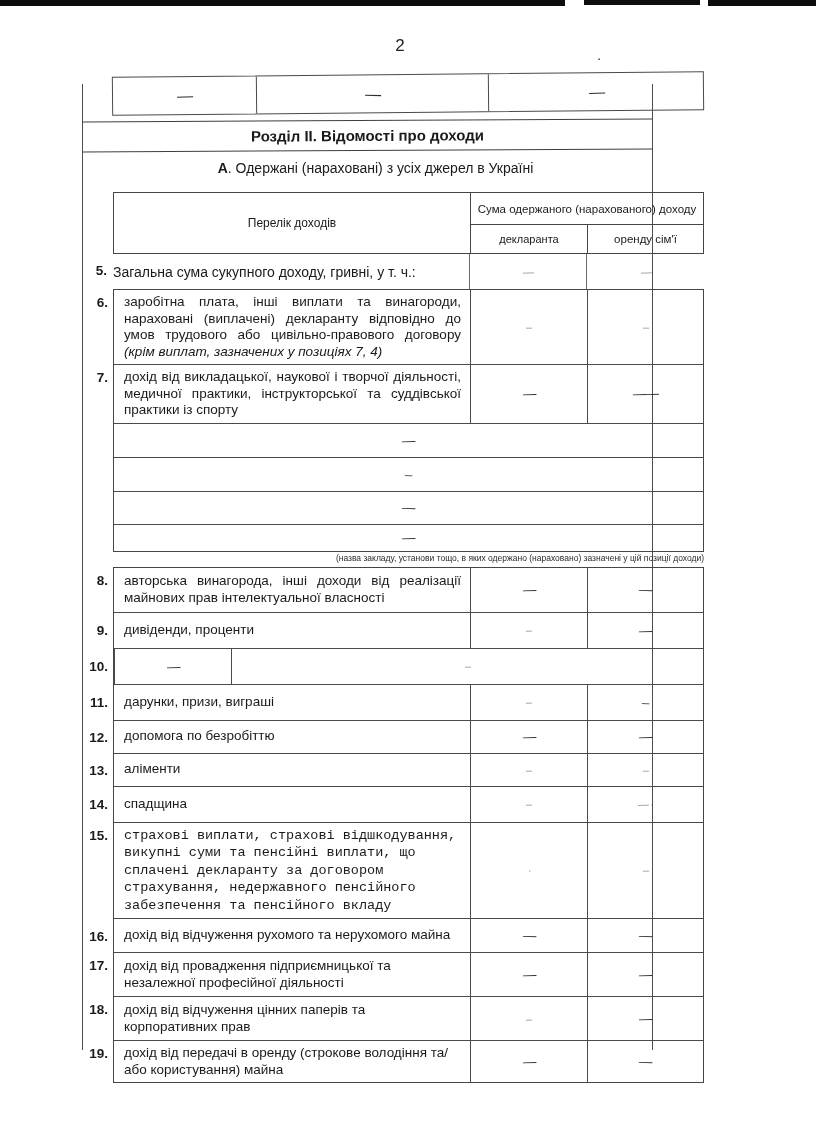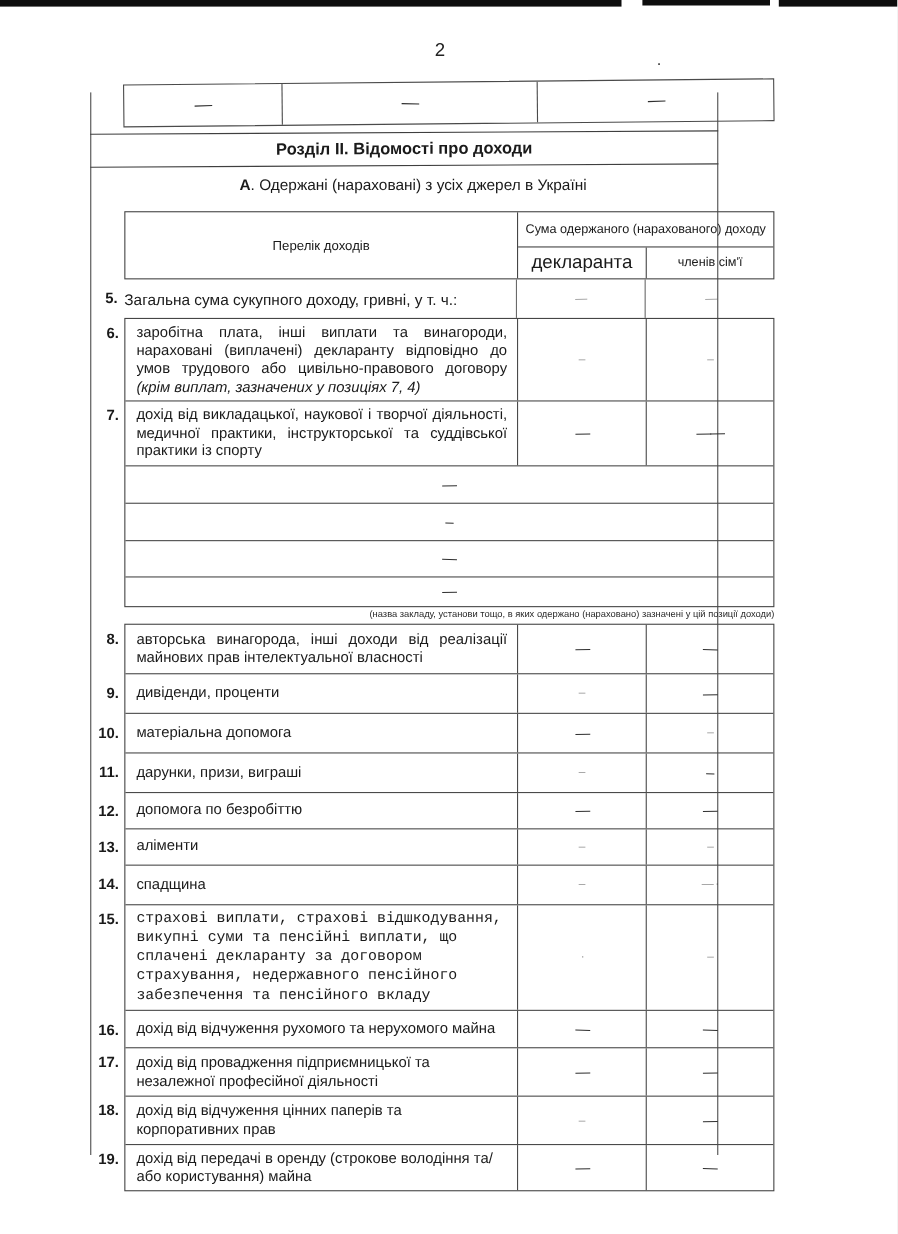--- a/index.html
+++ b/index.html
@@ -42,21 +42,21 @@
   }
   .subsection b{font-weight:bold;}
 
   
   .itable{position:absolute;left:30px;top:108px;width:591px;font-size:13.5px;}
   .ithead{display:flex;border:1px solid #454545;height:62px;box-sizing:border-box;}
   .ithead .h1{width:356px;display:flex;align-items:center;justify-content:center;font-size:12px;box-sizing:border-box;}
   .ithead .h2{flex:1;border-left:1px solid #454545;display:flex;flex-direction:column;box-sizing:border-box;}
   .ithead .sum{height:32px;border-bottom:1px solid #454545;display:flex;align-items:center;justify-content:center;font-size:11.5px;text-align:center;padding:0 6px;box-sizing:border-box;}
   .ithead .subs{flex:1;display:flex;}
-  .ithead .s1{width:117px;border-right:1px solid #454545;display:flex;align-items:center;justify-content:center;font-size:17px;box-sizing:border-box;}
+  .ithead .s1{width:117px;border-right:1px solid #454545;display:flex;align-items:center;justify-content:center;font-size:11px;box-sizing:border-box;}
   .ithead .s2{flex:1;display:flex;align-items:center;justify-content:center;font-size:11.5px;}
 
   .row5{position:relative;display:flex;height:35px;align-items:center;}
   .row5 .lbl{width:356px;font-size:14px;box-sizing:border-box;padding-right:6px;}
   .row5 .v{width:117px;display:flex;align-items:center;justify-content:center;border-left:1px solid #6a6a6a;height:100%;box-sizing:border-box;}
   .row5 .vf{flex:1;display:flex;align-items:center;justify-content:center;border-left:1px solid #6a6a6a;height:100%;box-sizing:border-box;}
 
   .rbox{border:1px solid #454545;box-sizing:border-box;}
   .rbox > div + div{border-top:1px solid #4a4a4a;}
   .irow{position:relative;display:flex;box-sizing:border-box;}
@@ -109,21 +109,21 @@
     <div class="subsection"><b>А</b><span>. Одержані (нараховані) з усіх джерел в Україні</span></div>
 
     <div class="itable">
 
       <div class="ithead">
         <div class="h1">Перелік доходів</div>
         <div class="h2">
           <div class="sum">Сума одержаного (нарахованого) доходу</div>
           <div class="subs">
             <div class="s1">декларанта</div>
-            <div class="s2">членів сім'ї</div>
+            <div class="s2">оренду сім'ї</div>
           </div>
         </div>
       </div>
 
       <div class="row5">
         <span class="num" style="top:9px">5.</span>
         <div class="lbl">Загальна сума сукупного доходу, гривні, у т. ч.:</div>
         <div class="v">
             <span class="dash faint">—</span>
           </div>
@@ -196,23 +196,20 @@
           <div class="c-v">
               <span class="dash faint">–</span>
             </div>
           <div class="c-vf">
               <span class="dash">—</span>
             </div>
         </div>
 
         <div class="irow" style="min-height:36px">
           <span class="num mid">10.</span>
-          <div class="c-label">
-              <span class="txt">матеріальна допомога</span>
-            </div>
           <div class="c-v">
               <span class="dash">—</span>
             </div>
           <div class="c-vf">
               <span class="dash faint">–</span>
             </div>
         </div>
 
         <div class="irow" style="min-height:36px">
           <span class="num mid">11.</span>

